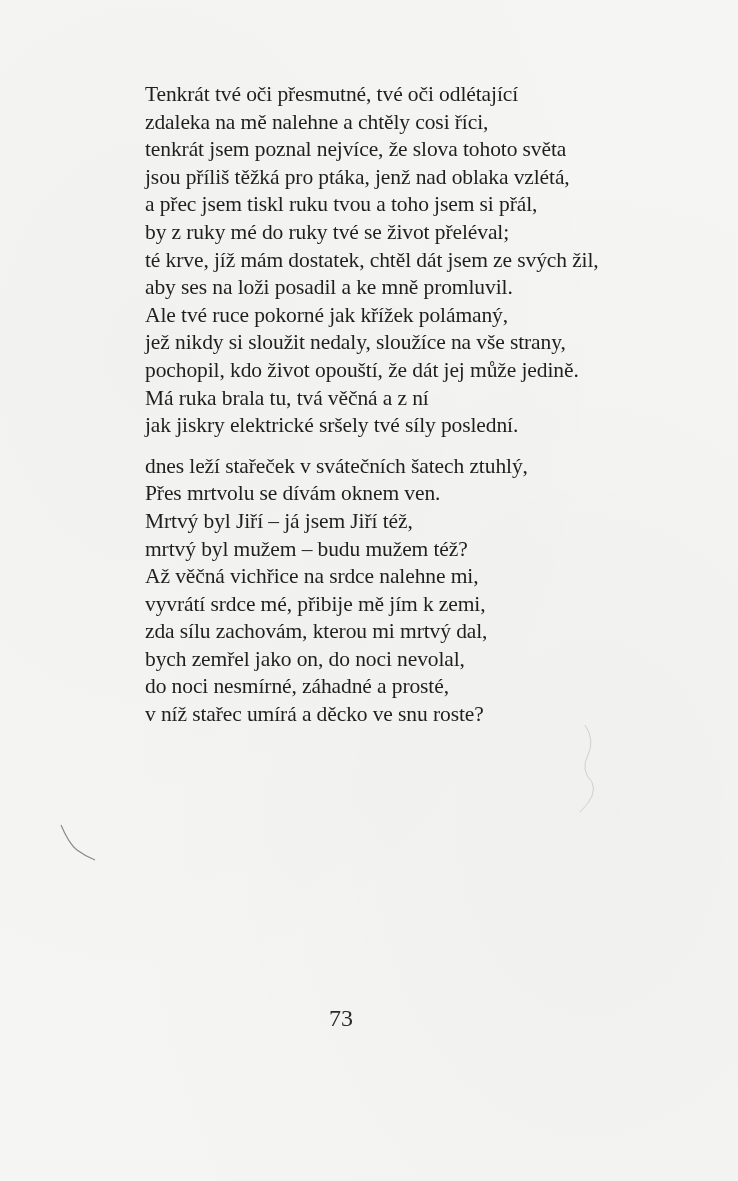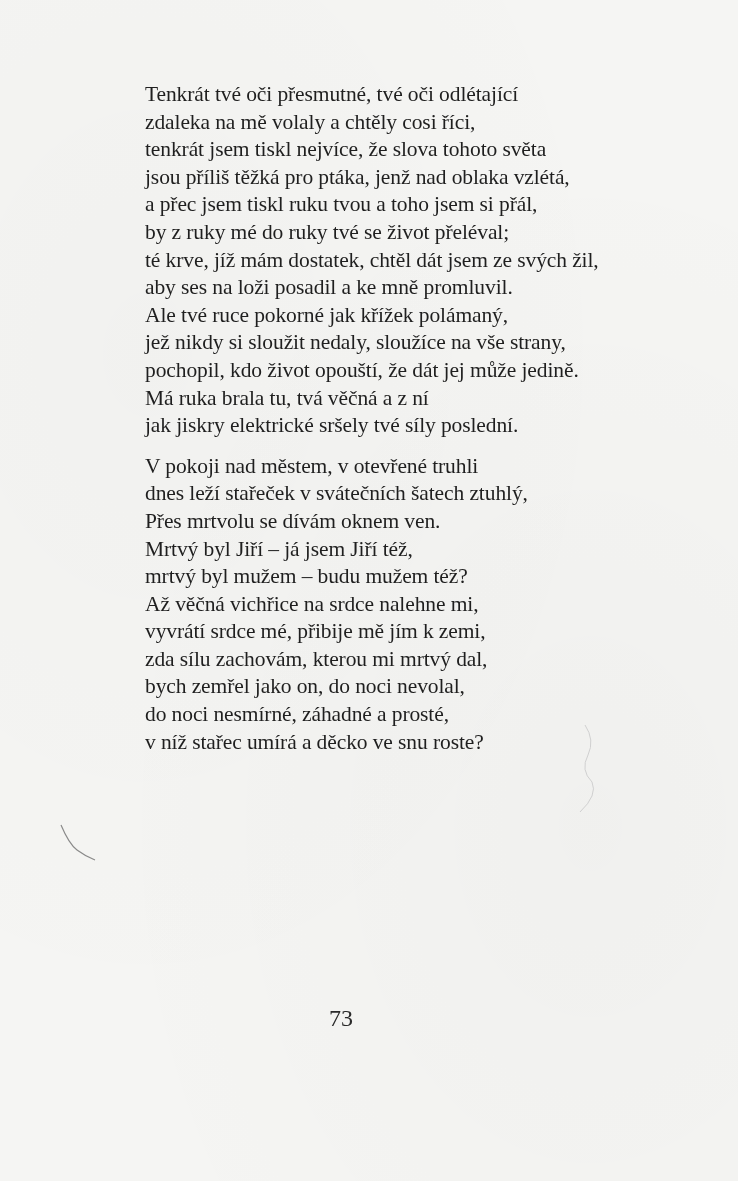--- a/index.html
+++ b/index.html
@@ -64,35 +64,34 @@
   <svg class="mark" style="left:55px; top:820px;" width="50" height="45" viewBox="0 0 50 45">
     <path d="M6 5 Q 14 24 22 30 Q 30 36 40 40" stroke="#8a8a8a" stroke-width="1.2" fill="none"></path>
   </svg>
   <svg class="mark" style="left:540px; top:720px;" width="70" height="100" viewBox="0 0 70 100">
     <path d="M45 5 Q 55 20 48 35 Q 40 50 52 62 Q 58 75 40 92" stroke="#d0d0d0" stroke-width="1" fill="none"></path>
   </svg>
 
   <div class="poem">
     <div class="stanza">
       <span class="line">Tenkrát tvé oči přesmutné, tvé oči odlétající</span>
-      <span class="line">zdaleka na mě volaly a chtěly cosi říci,</span>
-      <span class="line">tenkrát jsem tiskl nejvíce, že slova tohoto světa</span>
+      <span class="line">zdaleka na mě nalehne a chtěly cosi říci,</span>
+      <span class="line">tenkrát jsem poznal nejvíce, že slova tohoto světa</span>
       <span class="line">jsou příliš těžká pro ptáka, jenž nad oblaka vzlétá,</span>
       <span class="line">a přec jsem tiskl ruku tvou a toho jsem si přál,</span>
       <span class="line">by z ruky mé do ruky tvé se život přeléval;</span>
       <span class="line">té krve, jíž mám dostatek, chtěl dát jsem ze svých žil,</span>
       <span class="line">aby ses na loži posadil a ke mně promluvil.</span>
       <span class="line">Ale tvé ruce pokorné jak křížek polámaný,</span>
       <span class="line">jež nikdy si sloužit nedaly, sloužíce na vše strany,</span>
       <span class="line">pochopil, kdo život opouští, že dát jej může jedině.</span>
       <span class="line">Má ruka brala tu, tvá věčná a z ní</span>
       <span class="line">jak jiskry elektrické sršely tvé síly poslední.</span>
     </div>
     <div class="stanza">
-      <span class="line">V pokoji nad městem, v otevřené truhli</span>
       <span class="line">dnes leží stařeček v svátečních šatech ztuhlý,</span>
       <span class="line">Přes mrtvolu se dívám oknem ven.</span>
       <span class="line">Mrtvý byl Jiří – já jsem Jiří též,</span>
       <span class="line">mrtvý byl mužem – budu mužem též?</span>
       <span class="line">Až věčná vichřice na srdce nalehne mi,</span>
       <span class="line">vyvrátí srdce mé, přibije mě jím k zemi,</span>
       <span class="line">zda sílu zachovám, kterou mi mrtvý dal,</span>
       <span class="line">bych zemřel jako on, do noci nevolal,</span>
       <span class="line">do noci nesmírné, záhadné a prosté,</span>
       <span class="line">v níž stařec umírá a děcko ve snu roste?</span>

